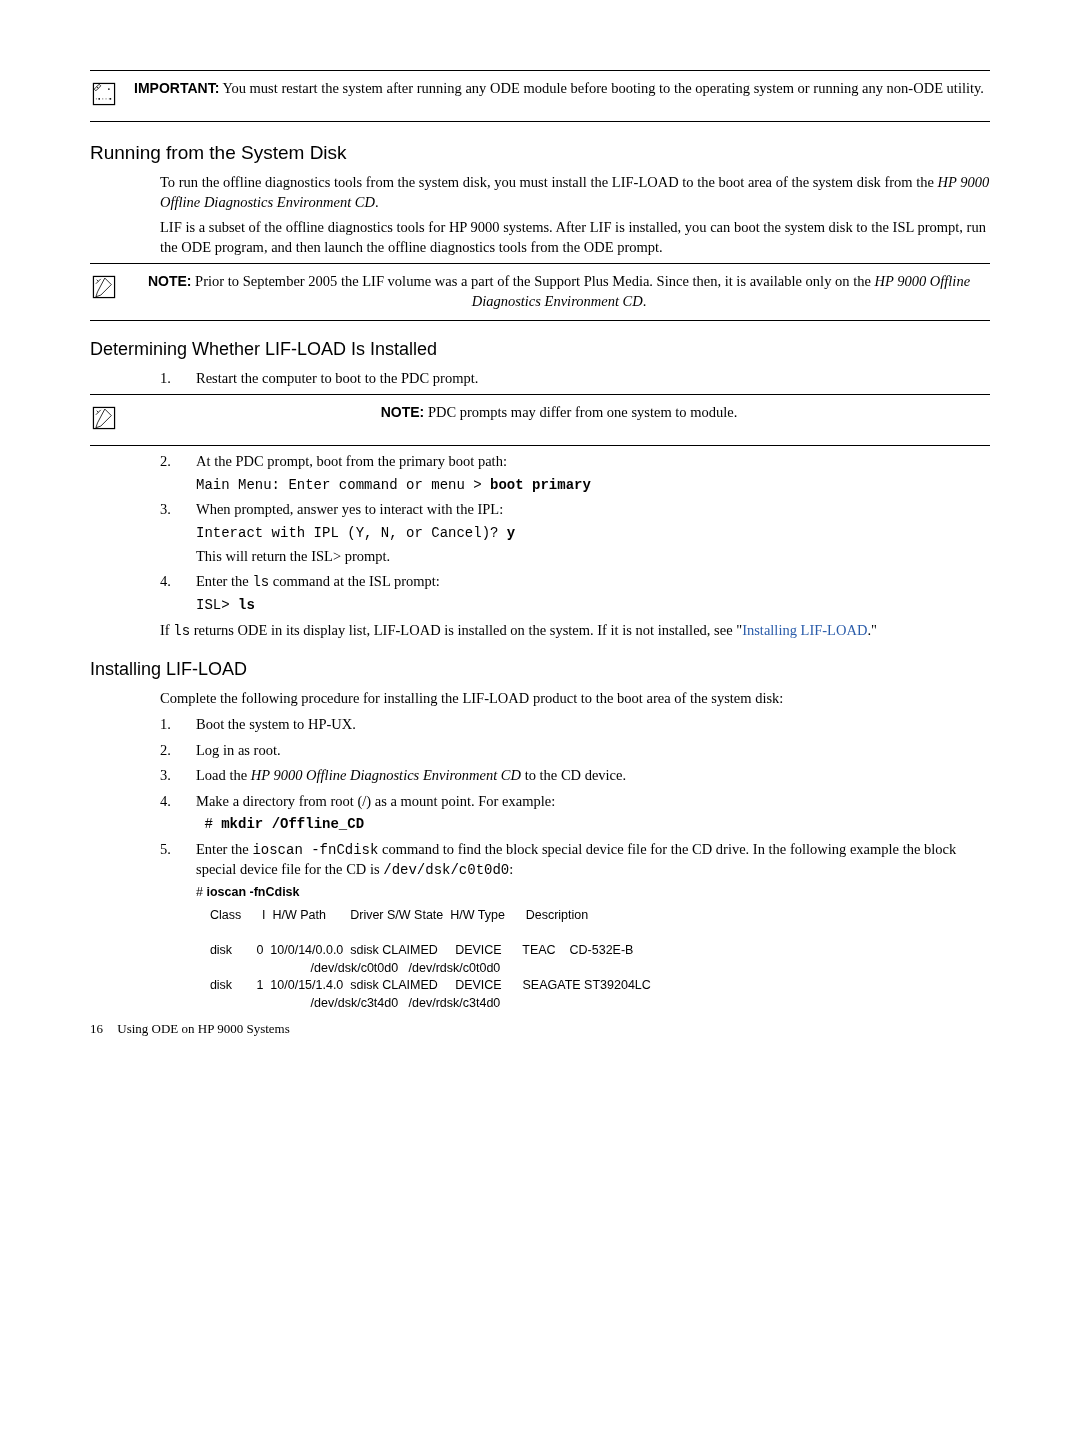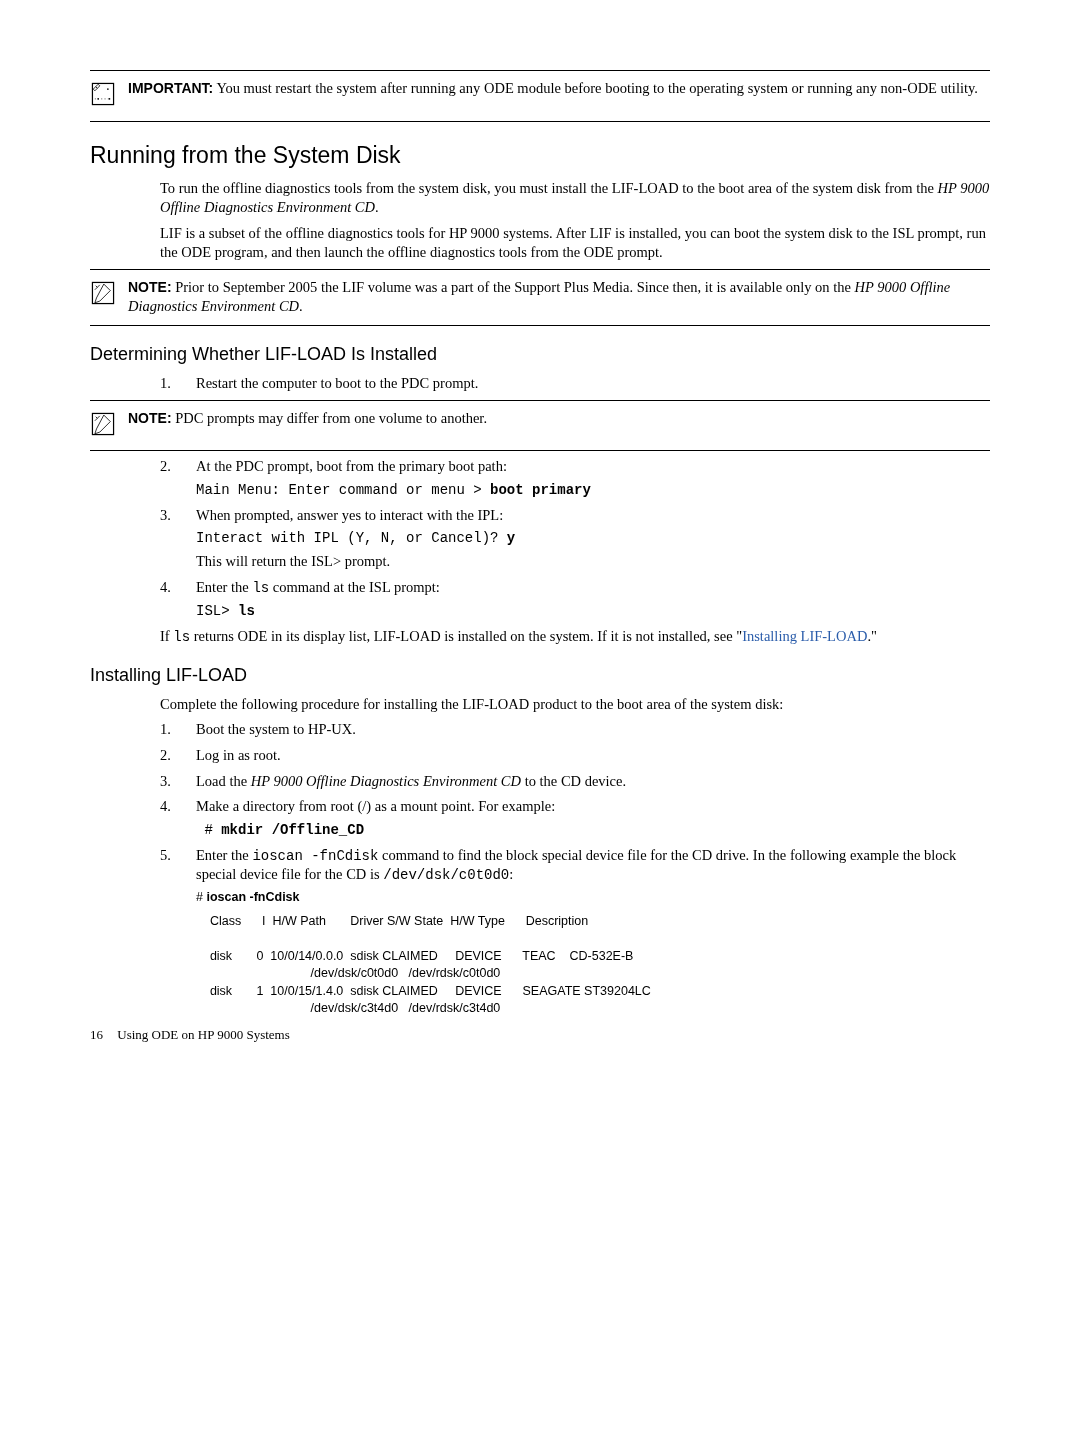--- a/index.html
+++ b/index.html
@@ -8,35 +8,35 @@
       font-size: 14.5px;
       line-height: 1.35;
       color: #000;
       margin: 0;
       padding: 70px 90px 40px 90px;
       width: 1080px;
       box-sizing: border-box;
       background: #fff;
     }
     .hr-thin { border: none; border-top: 1px solid #000; margin: 0; }
-    .note-block { margin: 8px 0 8px 0; }
+    .note-block { margin: 8px 0 8px 0; text-align: center; }
     .note-row { display: flex; align-items: flex-start; }
     .note-icon {
       width: 28px;
       flex-shrink: 0;
       margin-top: 2px;
       margin-right: 10px;
     }
     .note-icon svg { width: 26px; height: 26px; }
     .note-text { flex: 1; }
     .note-label { font-family: Arial, Helvetica, sans-serif; font-weight: bold; font-size: 14px; }
     h2.section {
       font-family: Arial, Helvetica, sans-serif;
       font-weight: normal;
-      font-size: 23px;
+      font-size: 19px;
       margin: 18px 0 8px 0;
     }
     h3.subsection {
       font-family: Arial, Helvetica, sans-serif;
       font-weight: normal;
       font-size: 18px;
       margin: 16px 0 8px 0;
     }
     .body-indent { margin-left: 70px; }
     p { margin: 6px 0; }
@@ -123,21 +123,21 @@
   <div class="note-row">
     <div class="note-icon">
       <svg viewBox="0 0 32 32">
           <rect x="3" y="3" width="26" height="26" fill="none" stroke="#000" stroke-width="1.5"></rect>
           <path d="M17 5 L25 13 L12 26 L6 28 L8 22 Z" fill="none" stroke="#000"></path>
           <path d="M6 12 L12 6 M9 9 L7 7" stroke="#000" fill="none"></path>
         </svg>
     </div>
     <div class="note-text">
       <span class="note-label">NOTE:</span>
-      <span>PDC prompts may differ from one volume to another.</span>
+      <span>PDC prompts may differ from one system to module.</span>
     </div>
   </div>
 </div>
 <hr class="hr-thin">
 
 <div class="body-indent">
   <ol class="main" start="2" style="counter-reset: item 1;">
     <li>
       <span>At the PDC prompt, boot from the primary boot path:</span>
       <div class="mono-block"><span>Main Menu: Enter command or menu &gt; </span><b>boot primary</b></div>

